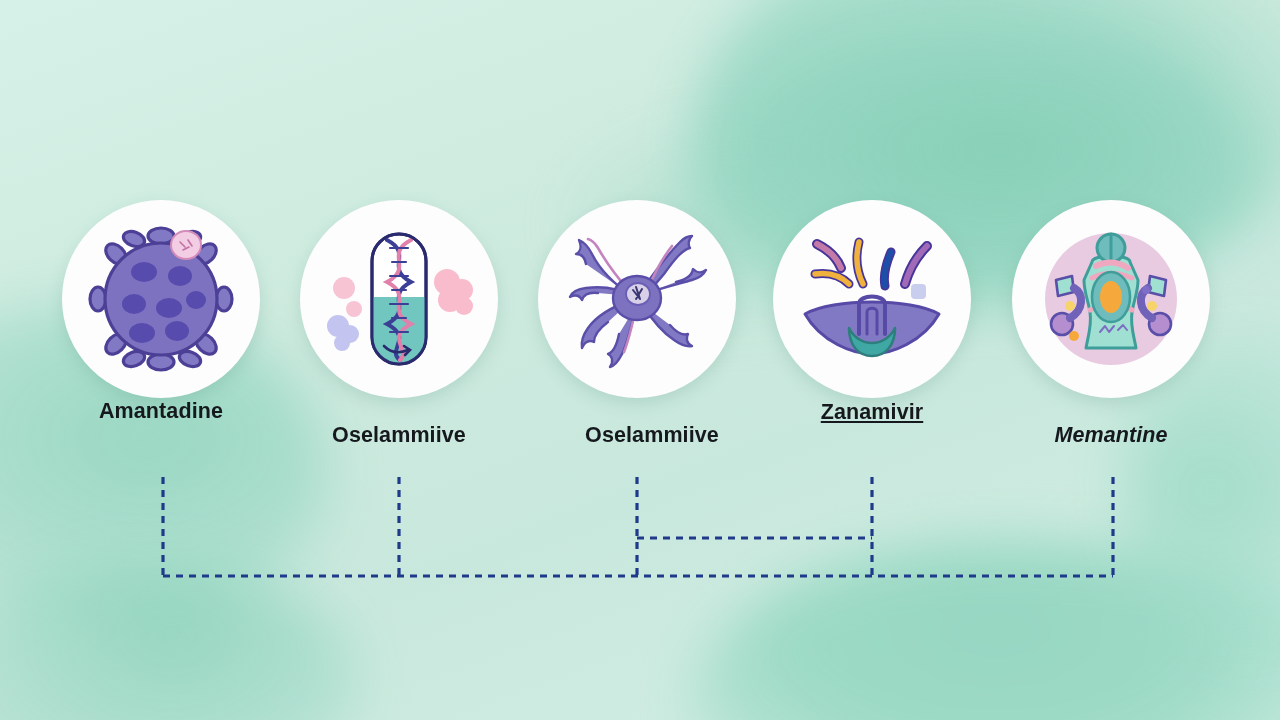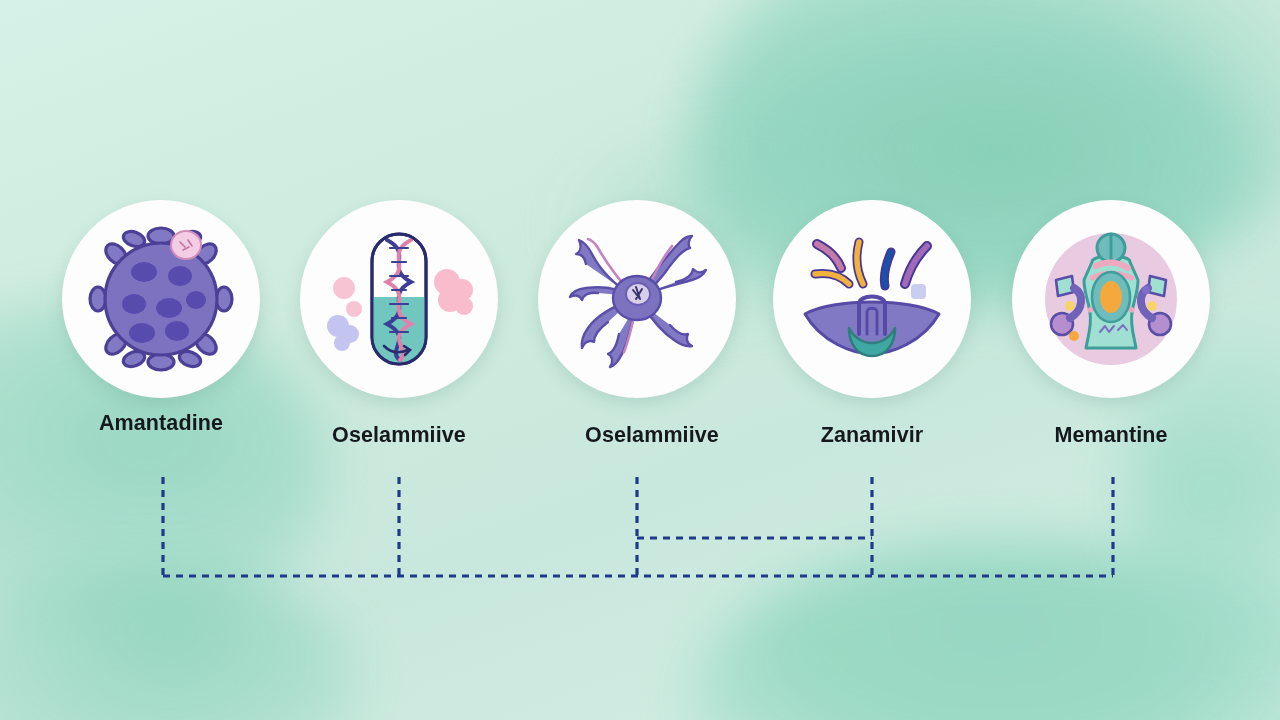--- a/index.html
+++ b/index.html
@@ -146,21 +146,21 @@
               <ellipse cx="120" cy="86" rx="10" ry="9"></ellipse>
             </g>
             <ellipse cx="110" cy="31" rx="15" ry="14" fill="#f3cde4" stroke="#d38cb9" stroke-width="2"></ellipse>
             <g stroke="#c271a4" stroke-width="1.6" fill="none">
               <path d="M104 28 l5 5 M112 26 l4 6 M107 36 l6 -3"></path>
             </g>
           </g>
         </svg>
       </span>
     </div>
-    <div class="label" style="left:31px; top:411px;">Amantadine</div>
+    <div class="label" style="left:31px; top:399px;">Amantadine</div>
   </div>
 
   <div class="node">
     <div class="circle" style="left:300px; top:200px;">
       <span>
         <svg width="170" height="170" viewBox="0 0 170 170">
           <defs>
             <clipPath id="capClip">
               <rect x="58" y="20" width="54" height="130" rx="27"></rect>
             </clipPath>
@@ -260,21 +260,21 @@
 
             <path d="M18 100 C46 84 124 84 152 100 C136 128 104 140 85 140 C66 140 34 128 18 100 Z" fill="#8279c4" stroke="#564aa6" stroke-width="3"></path>
             <path d="M62 114 C72 134 98 134 108 114 C108 132 98 142 85 142 C72 142 62 132 62 114 Z" fill="#3fa8a4" stroke="#2d7e7c" stroke-width="2.6"></path>
 
             <path d="M72 120 L72 90 C72 80 98 80 98 90 L98 120" fill="none" stroke="#564aa6" stroke-width="4"></path>
             <path d="M80 120 L80 98 C80 93 90 93 90 98 L90 120" fill="none" stroke="#564aa6" stroke-width="3"></path>
           </g>
         </svg>
       </span>
     </div>
-    <div class="label" style="left:742px; top:423px;">Zanamivir</div>
+    <div class="label" style="left:742px; top:400px;text-decoration:underline;">Zanamivir</div>
   </div>
 
   <div class="node">
     <div class="circle" style="left:1012px; top:200px;">
       <span>
         <svg width="170" height="170" viewBox="0 0 170 170">
           <circle cx="85" cy="85" r="66" fill="#e8cbe0"></circle>
           <g stroke="#3f9d9a" stroke-width="2.6" stroke-linejoin="round" stroke-linecap="round">
 
             <g fill="#9fe0d2">
@@ -304,21 +304,21 @@
             <g stroke="none">
               <circle cx="44" cy="92" r="5" fill="#f7d46a"></circle>
               <circle cx="126" cy="92" r="5" fill="#f7d46a"></circle>
               <circle cx="120" cy="76" r="4" fill="#7e6ec8"></circle>
               <circle cx="48" cy="122" r="5" fill="#f5a93c"></circle>
             </g>
           </g>
         </svg>
       </span>
     </div>
-    <div class="label" style="left:981px; top:423px;">Memantine</div>
+    <div class="label" style="left:981px; top:423px;font-style:italic;">Memantine</div>
   </div>
 
   <svg class="lines" width="1280" height="720">
     <g id="connector-group" fill="none" stroke="#1f3a8a" stroke-width="3.2" stroke-dasharray="7 6" stroke-linecap="butt">
         <line x1="163" y1="576" x2="1113" y2="576"></line>
         <line x1="163" y1="477" x2="163" y2="576"></line>
         <line x1="399" y1="477" x2="399" y2="576"></line>
         <line x1="637" y1="477" x2="637" y2="576"></line>
         <line x1="872" y1="477" x2="872" y2="576"></line>
         <line x1="1113" y1="477" x2="1113" y2="576"></line>

